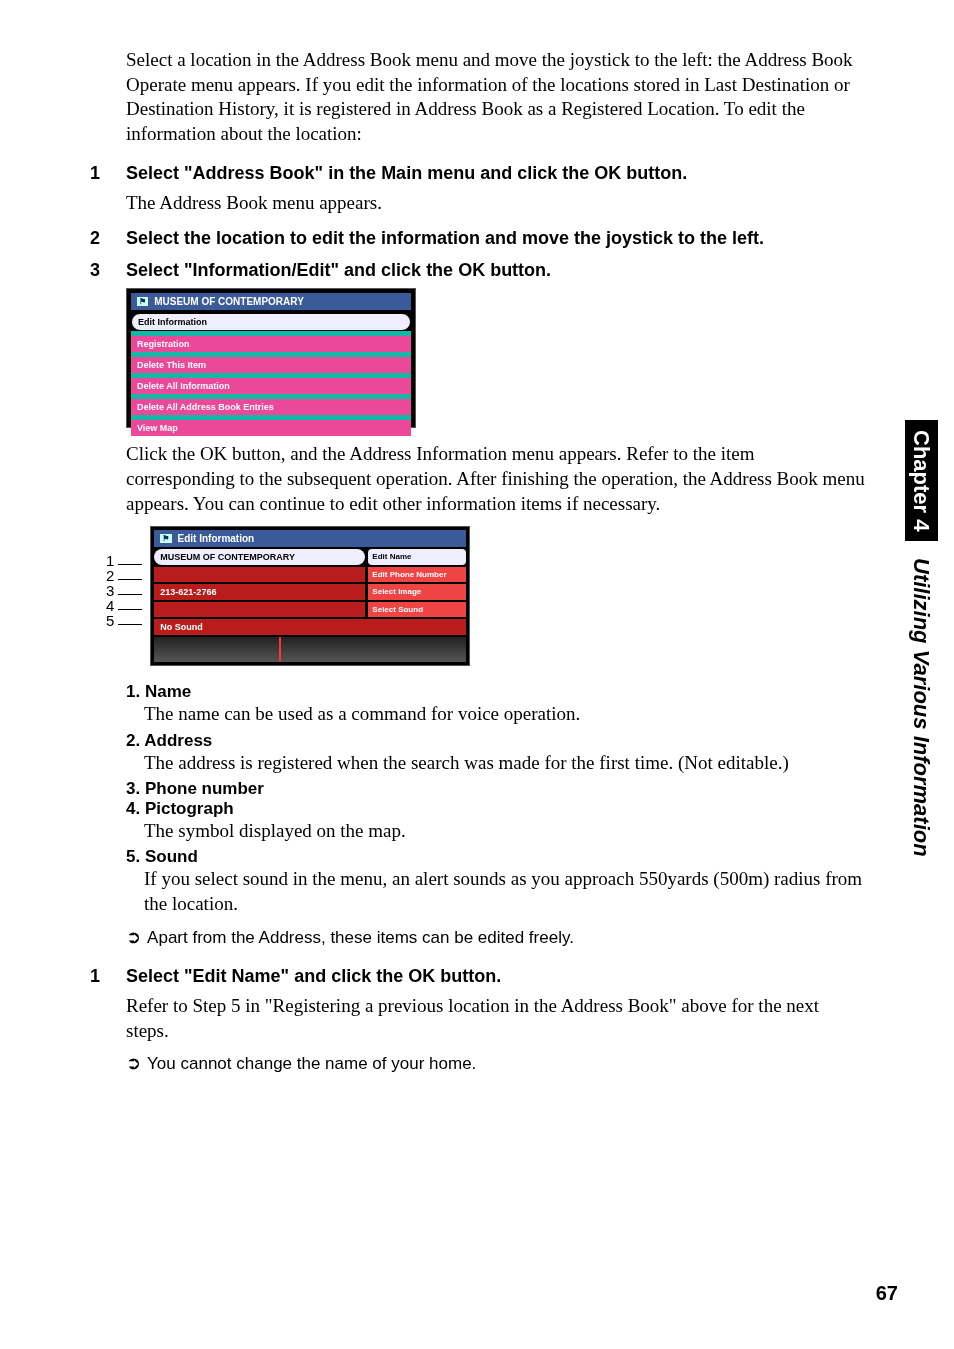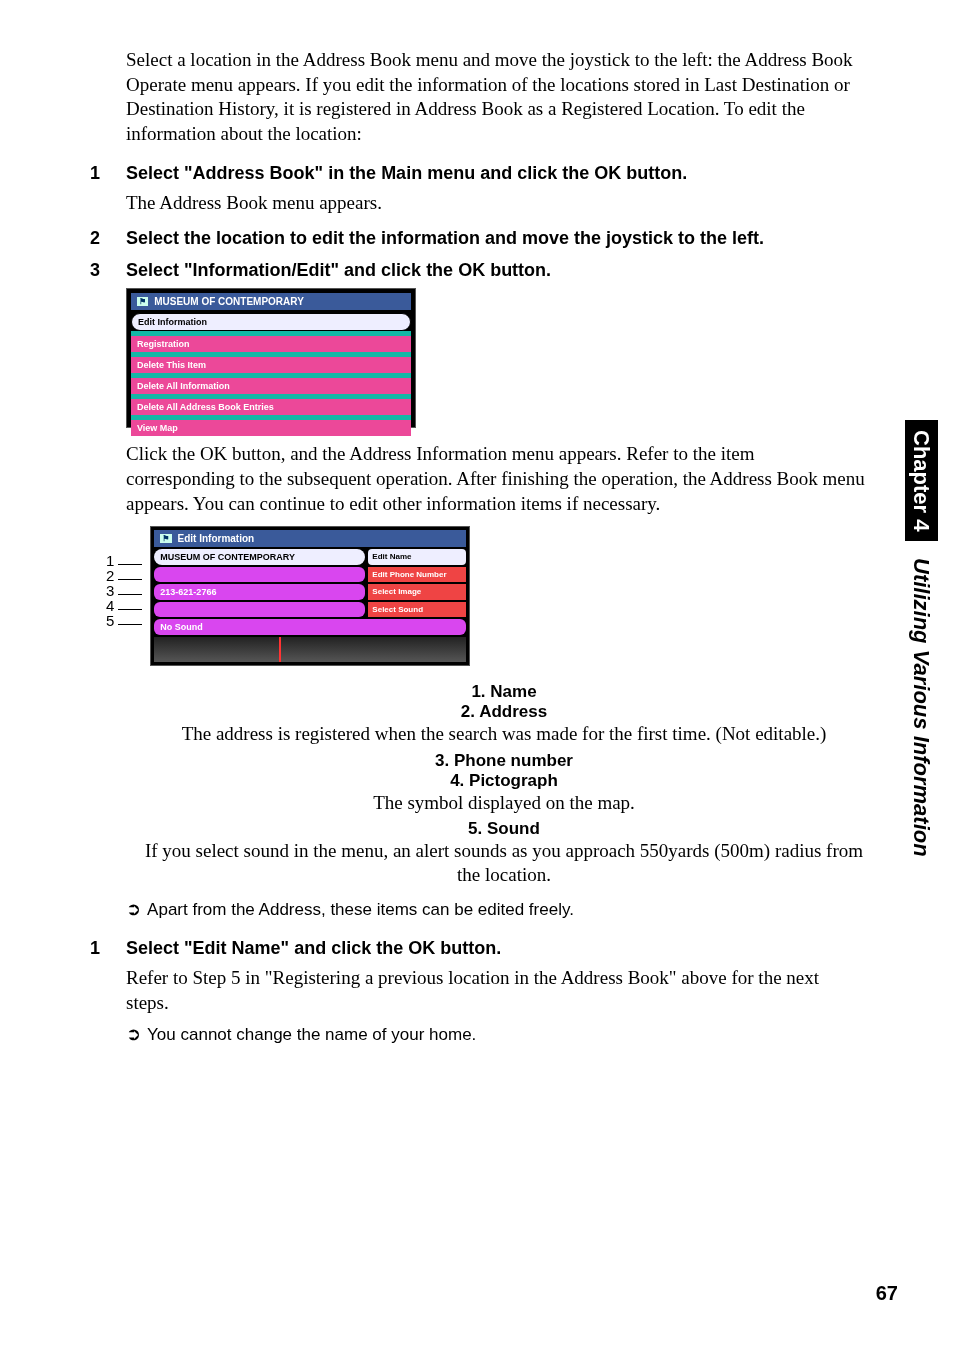--- a/index.html
+++ b/index.html
@@ -26,30 +26,30 @@
   .shot-a .mi.sel{background:#eef;color:#000;border-radius:10px;border:1px solid #000;}
   .shot-a .road{flex:1;background:linear-gradient(#222,#555);position:relative;margin-top:2px;}
   .shot-a .road::after{content:"";position:absolute;left:50%;top:0;bottom:0;width:2px;background:#f33;}
   .shot-b-wrap{display:flex;align-items:flex-start;gap:8px;margin:6px 0 14px 16px;}
   .callouts{display:flex;flex-direction:column;font:400 15px Arial;color:#000;gap:1px;padding-top:28px;}
   .callouts div{height:14px;line-height:14px;}
   .shot-b{width:320px;height:140px;background:#000;border:1px solid #555;display:flex;flex-direction:column;padding:3px;box-sizing:border-box;position:relative;}
   .shot-b .tb{background:#3a5a9a;color:#fff;font:700 10px Arial;padding:3px 6px;display:flex;gap:6px;align-items:center;}
   .shot-b .tb .ic{background:#cfe;color:#036;font:700 8px Arial;padding:0 2px;}
   .shot-b .row{display:flex;gap:3px;margin-top:2px;}
-  .shot-b .lf{flex:1;background:#d946ef;color:#fff;font:700 9px Arial;padding:3px 6px;border-radius:6px;}
+  .shot-b .lf{flex:1;background:#b91c1c;color:#fff;font:700 9px Arial;padding:3px 6px;}
   .shot-b .lf.sel{background:#eef;color:#000;border-radius:8px;}
   .shot-b .rt{width:90px;background:#ef4444;color:#fff;font:700 8px Arial;padding:3px 4px;}
   .shot-b .rt.sel{background:#eef;color:#000;border-radius:4px;}
   .shot-b .road{flex:1;background:linear-gradient(#222,#555);margin-top:2px;position:relative;}
   .shot-b .road::after{content:"";position:absolute;left:40%;top:0;bottom:0;width:2px;background:#f33;}
   .leader{width:24px;border-top:1px solid #000;margin-top:7px;}
   .co-row{display:flex;align-items:center;gap:4px;}
   
-  .dlist{margin:16px 0 12px 36px;text-align:center;}
+  .dlist{margin:16px 0 12px 36px;}
   .dlist .dt{font:700 17px Arial;}
   .dlist .dd{font:400 19px "Times New Roman";margin:0 0 4px 18px;line-height:1.28;max-width:720px;}
   .note{font:400 17px Arial;margin:8px 0 16px 36px;display:flex;gap:6px;align-items:flex-start;}
   .note .bullet{font-size:18px;line-height:1;}
   .h2{font-family:Arial,Helvetica,sans-serif;font-weight:700;font-style:italic;font-size:22px;margin:4px 0 8px 0;}
   .pagenum{position:absolute;right:56px;bottom:44px;font:700 20px Arial;}
 </style>
 </head>
 <body>
 
@@ -147,20 +147,21 @@
         </div>
       <div class="row">
           <div class="lf">No Sound</div>
         </div>
       <div class="road"></div>
     </div>
   </div>
 
   <div class="dlist">
     <div class="dt"><span>1.</span> <span>Name</span></div>
+    <div class="dd">The name can be used as a command for voice operation.</div>
     <div class="dt"><span>2.</span> <span>Address</span></div>
     <div class="dd">The address is registered when the search was made for the first time. (Not editable.)</div>
     <div class="dt"><span>3.</span> <span>Phone number</span></div>
     <div class="dt"><span>4.</span> <span>Pictograph</span></div>
     <div class="dd">The symbol displayed on the map.</div>
     <div class="dt"><span>5.</span> <span>Sound</span></div>
     <div class="dd">If you select sound in the menu, an alert sounds as you approach 550yards (500m) radius from the location.</div>
   </div>
 
   <div class="note">

